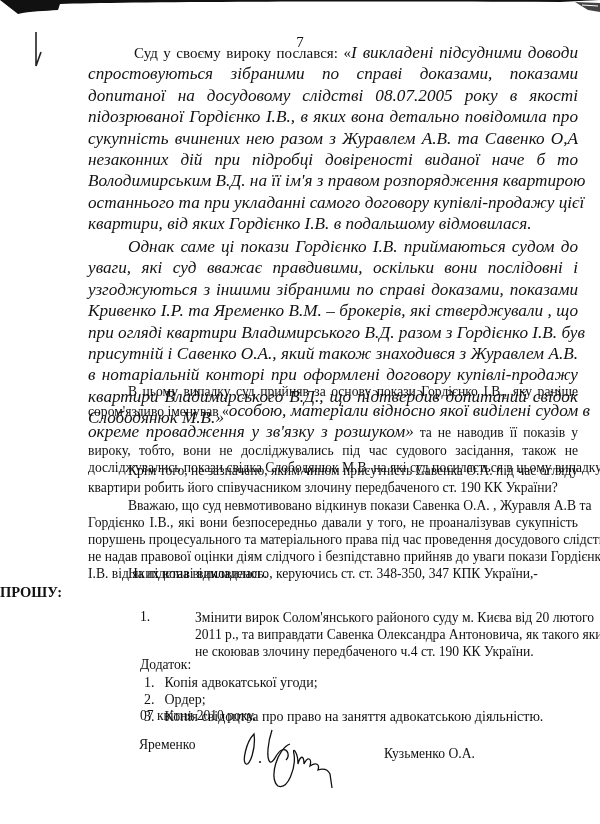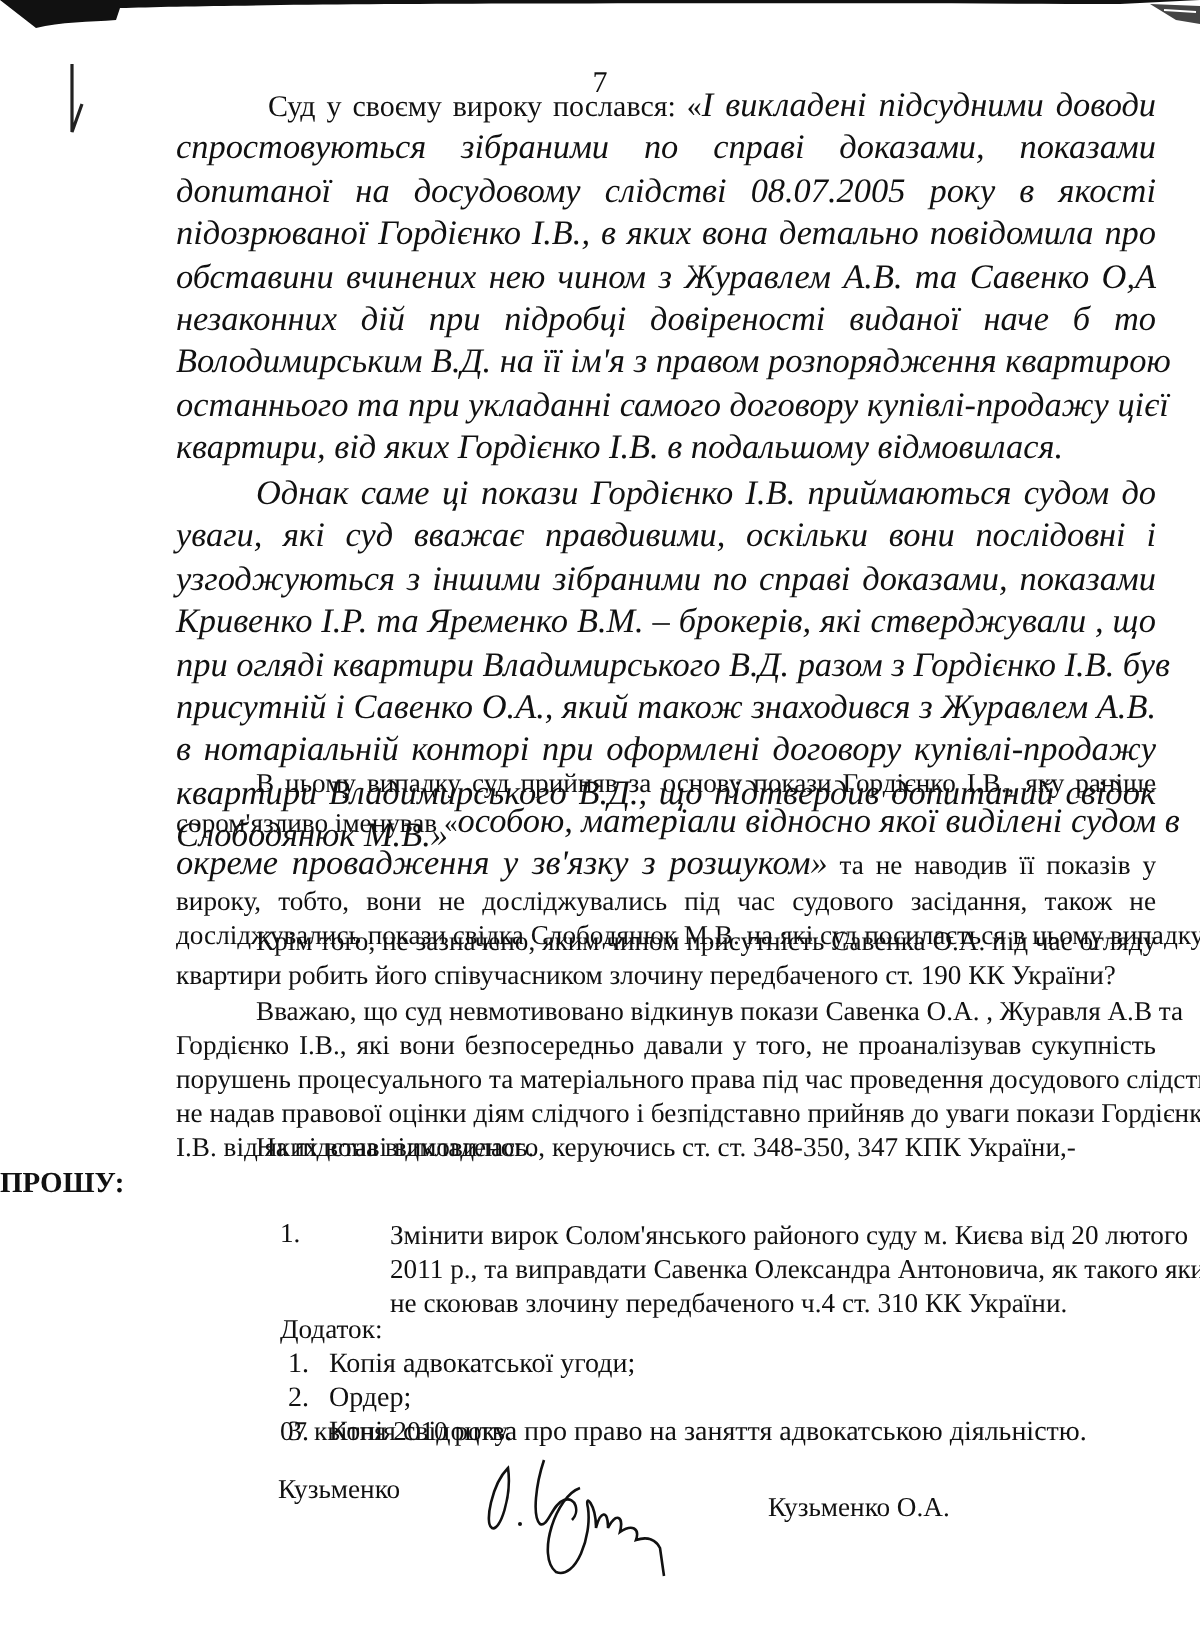--- a/index.html
+++ b/index.html
@@ -60,21 +60,21 @@
   <path d="M6 2 L 6 36 L 11 22" stroke="#222" stroke-width="1.6" fill="none"></path>
 </svg>
 
 <div class="page-number">7</div>
 
 <div class="block" style="top:42px;">
   <span class="line first"><span style="font-style:normal;font-size:15px;">Суд у своєму вироку послався: «</span><span>І викладені підсудними доводи</span></span>
   <span class="line">спростовуються зібраними по справі доказами, показами</span>
   <span class="line">допитаної на досудовому слідстві 08.07.2005 року в якості</span>
   <span class="line">підозрюваної Гордієнко І.В., в яких вона детально повідомила про</span>
-  <span class="line">обставини вчинених нею чином з Журавлем А.В. та Савенко О,А</span>
+  <span class="line">сукупність вчинених нею разом з Журавлем А.В. та Савенко О,А</span>
   <span class="line">незаконних дій при підробці довіреності виданої наче б то</span>
   <span class="line">Володимирським В.Д. на її ім'я з правом розпорядження квартирою</span>
   <span class="line">останнього та при укладанні самого договору купівлі-продажу цієї</span>
   <span class="line nj">квартири, від яких Гордієнко І.В. в подальшому відмовилася.</span>
 </div>
 
 <div class="block" style="top:236px;">
   <span class="line first" style="padding-left:40px;">Однак саме ці покази Гордієнко І.В. приймаються судом до</span>
   <span class="line">уваги, які суд вважає правдивими, оскільки вони послідовні і</span>
   <span class="line">узгоджуються з іншими зібраними по справі доказами, показами</span>
@@ -110,32 +110,32 @@
 <div class="block" style="top:565px;">
   <span class="sline nj first" style="padding-left:40px;">На підставі викладеного, керуючись  ст. ст. 348-350, 347 КПК України,-</span>
 </div>
 
 <div class="prosh">ПРОШУ:</div>
 
 <div class="req-num">1.</div>
 <div class="req-text">
   <span class="sline">Змінити вирок Солом'янського  районого суду м. Києва від 20 лютого</span>
   <span class="sline">2011 р., та виправдати Савенка Олександра Антоновича, як такого який</span>
-  <span class="sline nj">не скоював злочину передбаченого ч.4 ст. 310 КК України.</span>
+  <span class="sline nj">не скоював злочину передбаченого ч.4 ст. 190 КК України.</span>
 </div>
 
 <div class="att-title">Додаток:</div>
 <div class="att-list">
   <div class="att-item"><span class="n">1.</span> <span>Копія адвокатської угоди;</span></div>
   <div class="att-item"><span class="n">2.</span> <span>Ордер;</span></div>
   <div class="att-item"><span class="n">3.</span> <span>Копія свідоцтва про право на заняття адвокатською діяльністю.</span></div>
 </div>
 
 <div class="date">07 квітня 2010 року.</div>
 
-<div class="role">Кузьменко</div>
+<div class="role">Яременко</div>
 <svg class="signature" width="110" height="70" viewBox="0 0 110 70">
   <path d="M16 6 C 8 14, 4 34, 8 36 C 12 38, 18 20, 16 6 Z" stroke="#111" stroke-width="1.3" fill="none"></path>
   <circle cx="22" cy="34" r="1" fill="#111"></circle>
   <path d="M34 2 C 30 14, 28 30, 32 34 C 36 36, 38 24, 44 22 C 50 20, 52 28, 48 32" stroke="#111" stroke-width="1.3" fill="none"></path>
   <path d="M52 16 C 40 20, 30 50, 40 58 C 50 62, 58 40, 56 26 C 54 18, 60 24, 60 36 C 62 28, 66 26, 66 36 C 70 28, 74 30, 72 38 C 78 34, 82 36, 80 42 C 86 40, 90 42, 92 46 L 94 60" stroke="#111" stroke-width="1.3" fill="none"></path>
 </svg>
 <div class="signer">Кузьменко О.А.</div>
 
 </body></html>

